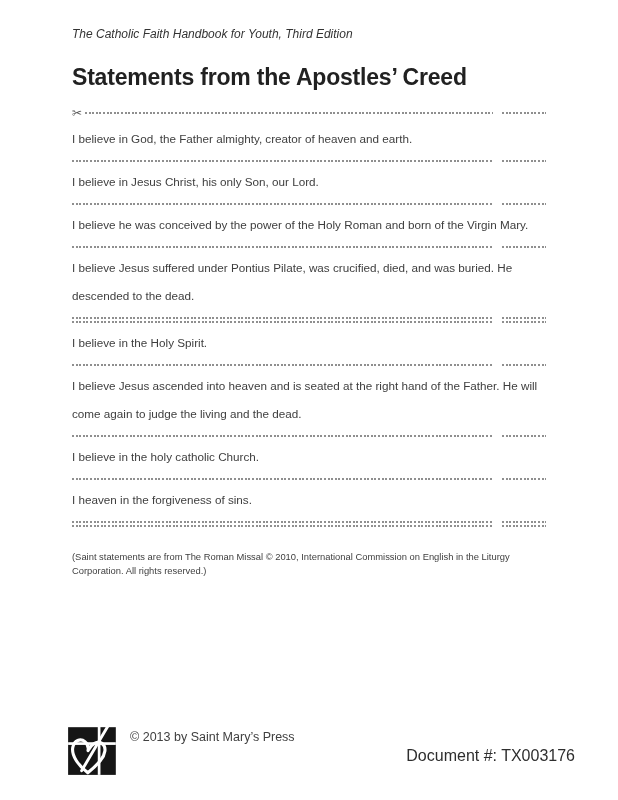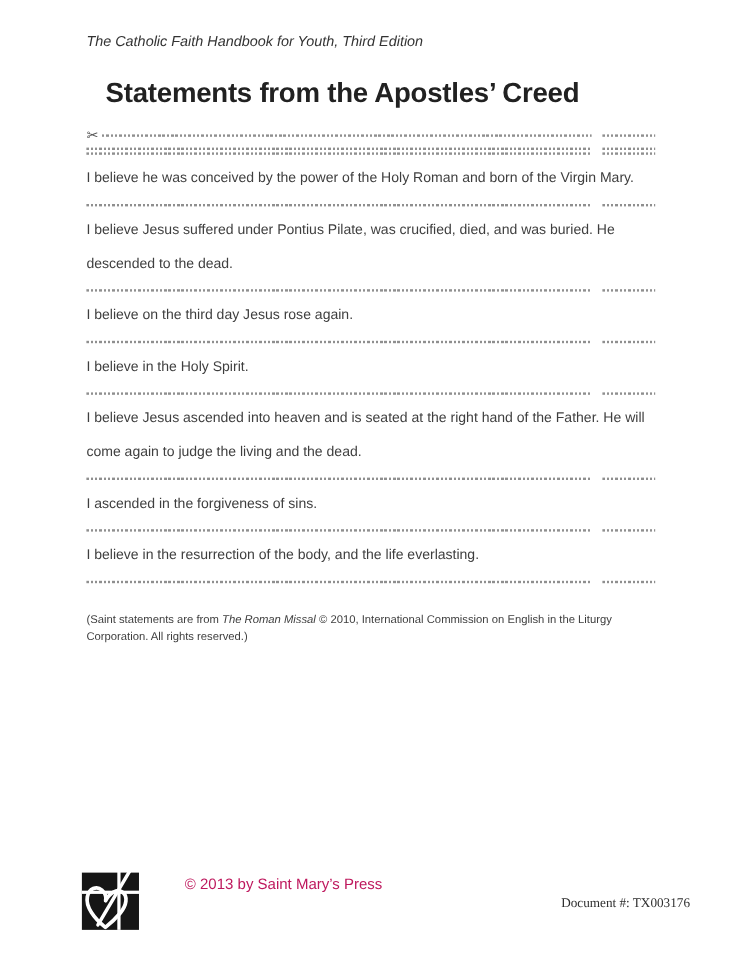--- a/index.html
+++ b/index.html
@@ -16,21 +16,21 @@
     font-size:12px;
     font-style:italic;
     color:#333333;
     margin:0;
     line-height:16px;
   }
   h1.page-title{
     font-size:23px;
     font-weight:bold;
     color:#212121;
-    margin:22px 0 16px 16px;
+    margin:22px 0 16px 0;
     letter-spacing:-0.2px;
     line-height:26px;
   }
   .divider{
     display:flex;
     align-items:center;
     height:4px;
   }
   .seg{
     height:1.6px;
@@ -53,68 +53,68 @@
     line-height:28px;
     color:#3e3e3e;
     margin:5px 0 6px 0;
   }
   .footnote{
     font-size:9.4px;
     line-height:13.5px;
     color:#3e3e3e;
     margin:22px 0 0 0;
   }
-  .footnote .src{font-style:italic;text-align:right;}
+  .footnote .src{text-align:right;}
   .footer{
     position:absolute;
     left:68px;right:43px;top:722px;
     display:flex;
     align-items:flex-start;
   }
   .logo{flex:0 0 auto;margin-right:12px;}
   .footer-lines{
     font-size:12.5px;
     line-height:16.5px;
-    color:#be185d;
+    color:#404040;
     margin-top:7px;
-    margin-left:24px;
   }
   .doc-number{
     margin-left:auto;
     margin-top:25px;
-    font-size:11px;
+    font-size:16px;
     color:#2e2e2e;
     white-space:nowrap;
-    font-family:Liberation Serif, serif;
   }
 </style>
 </head>
 <body>
 
 <div class="page">
   <div class="content">
 
     <p class="book-title">The Catholic Faith Handbook for Youth, Third Edition</p>
 
     <h1 class="page-title">Statements from the Apostles’ Creed</h1>
 
     <div class="cut-line">
       <span class="scissors">✂</span>
       <span class="seg long"></span>
       <span class="seg short"></span>
     </div>
 
     <section class="item">
+      <p class="stmt">I believe in God, the Father almighty, creator of heaven and earth.</p>
       <div class="divider">
         <span class="seg long"></span>
         <span class="seg short"></span>
       </div>
     </section>
 
     <section class="item">
+      <p class="stmt">I believe in Jesus Christ, his only Son, our Lord.</p>
       <div class="divider">
         <span class="seg long"></span>
         <span class="seg short"></span>
       </div>
     </section>
 
     <section class="item">
       <p class="stmt">I believe he was conceived by the power of the Holy Roman and born of the Virgin Mary.</p>
       <div class="divider">
         <span class="seg long"></span>
@@ -124,21 +124,20 @@
 
     <section class="item">
       <p class="stmt">I believe Jesus suffered under Pontius Pilate, was crucified, died, and was buried. He descended to the dead.</p>
       <div class="divider">
         <span class="seg long"></span>
         <span class="seg short"></span>
       </div>
     </section>
 
     <section class="item">
-      <p class="stmt">I believe on the third day Jesus rose again.</p>
       <div class="divider">
         <span class="seg long"></span>
         <span class="seg short"></span>
       </div>
     </section>
 
     <section class="item">
       <p class="stmt">I believe in the Holy Spirit.</p>
       <div class="divider">
         <span class="seg long"></span>
@@ -147,32 +146,38 @@
     </section>
 
     <section class="item">
       <p class="stmt">I believe Jesus ascended into heaven and is seated at the right hand of the Father. He will come again to judge the living and the dead.</p>
       <div class="divider">
         <span class="seg long"></span>
         <span class="seg short"></span>
       </div>
     </section>
 
+    <section class="item">
+      <p class="stmt">I believe in the holy catholic Church.</p>
+      <div class="divider">
+        <span class="seg long"></span>
+        <span class="seg short"></span>
+      </div>
+    </section>
 
 
     <section class="item">
-      <p class="stmt">I ascended in the forgiveness of sins.</p>
+      <p class="stmt">I heaven in the forgiveness of sins.</p>
       <div class="divider">
         <span class="seg long"></span>
         <span class="seg short"></span>
       </div>
     </section>
 
     <section class="item">
-      <p class="stmt">I believe in the resurrection of the body, and the life everlasting.</p>
       <div class="divider">
         <span class="seg long"></span>
         <span class="seg short"></span>
       </div>
     </section>
 
     <p class="footnote"><span>(Saint statements are from </span><span class="src">The Roman Missal</span><span> © 2010, International Commission on English in the Liturgy Corporation. All rights reserved.)</span></p>
 
   </div>
 

